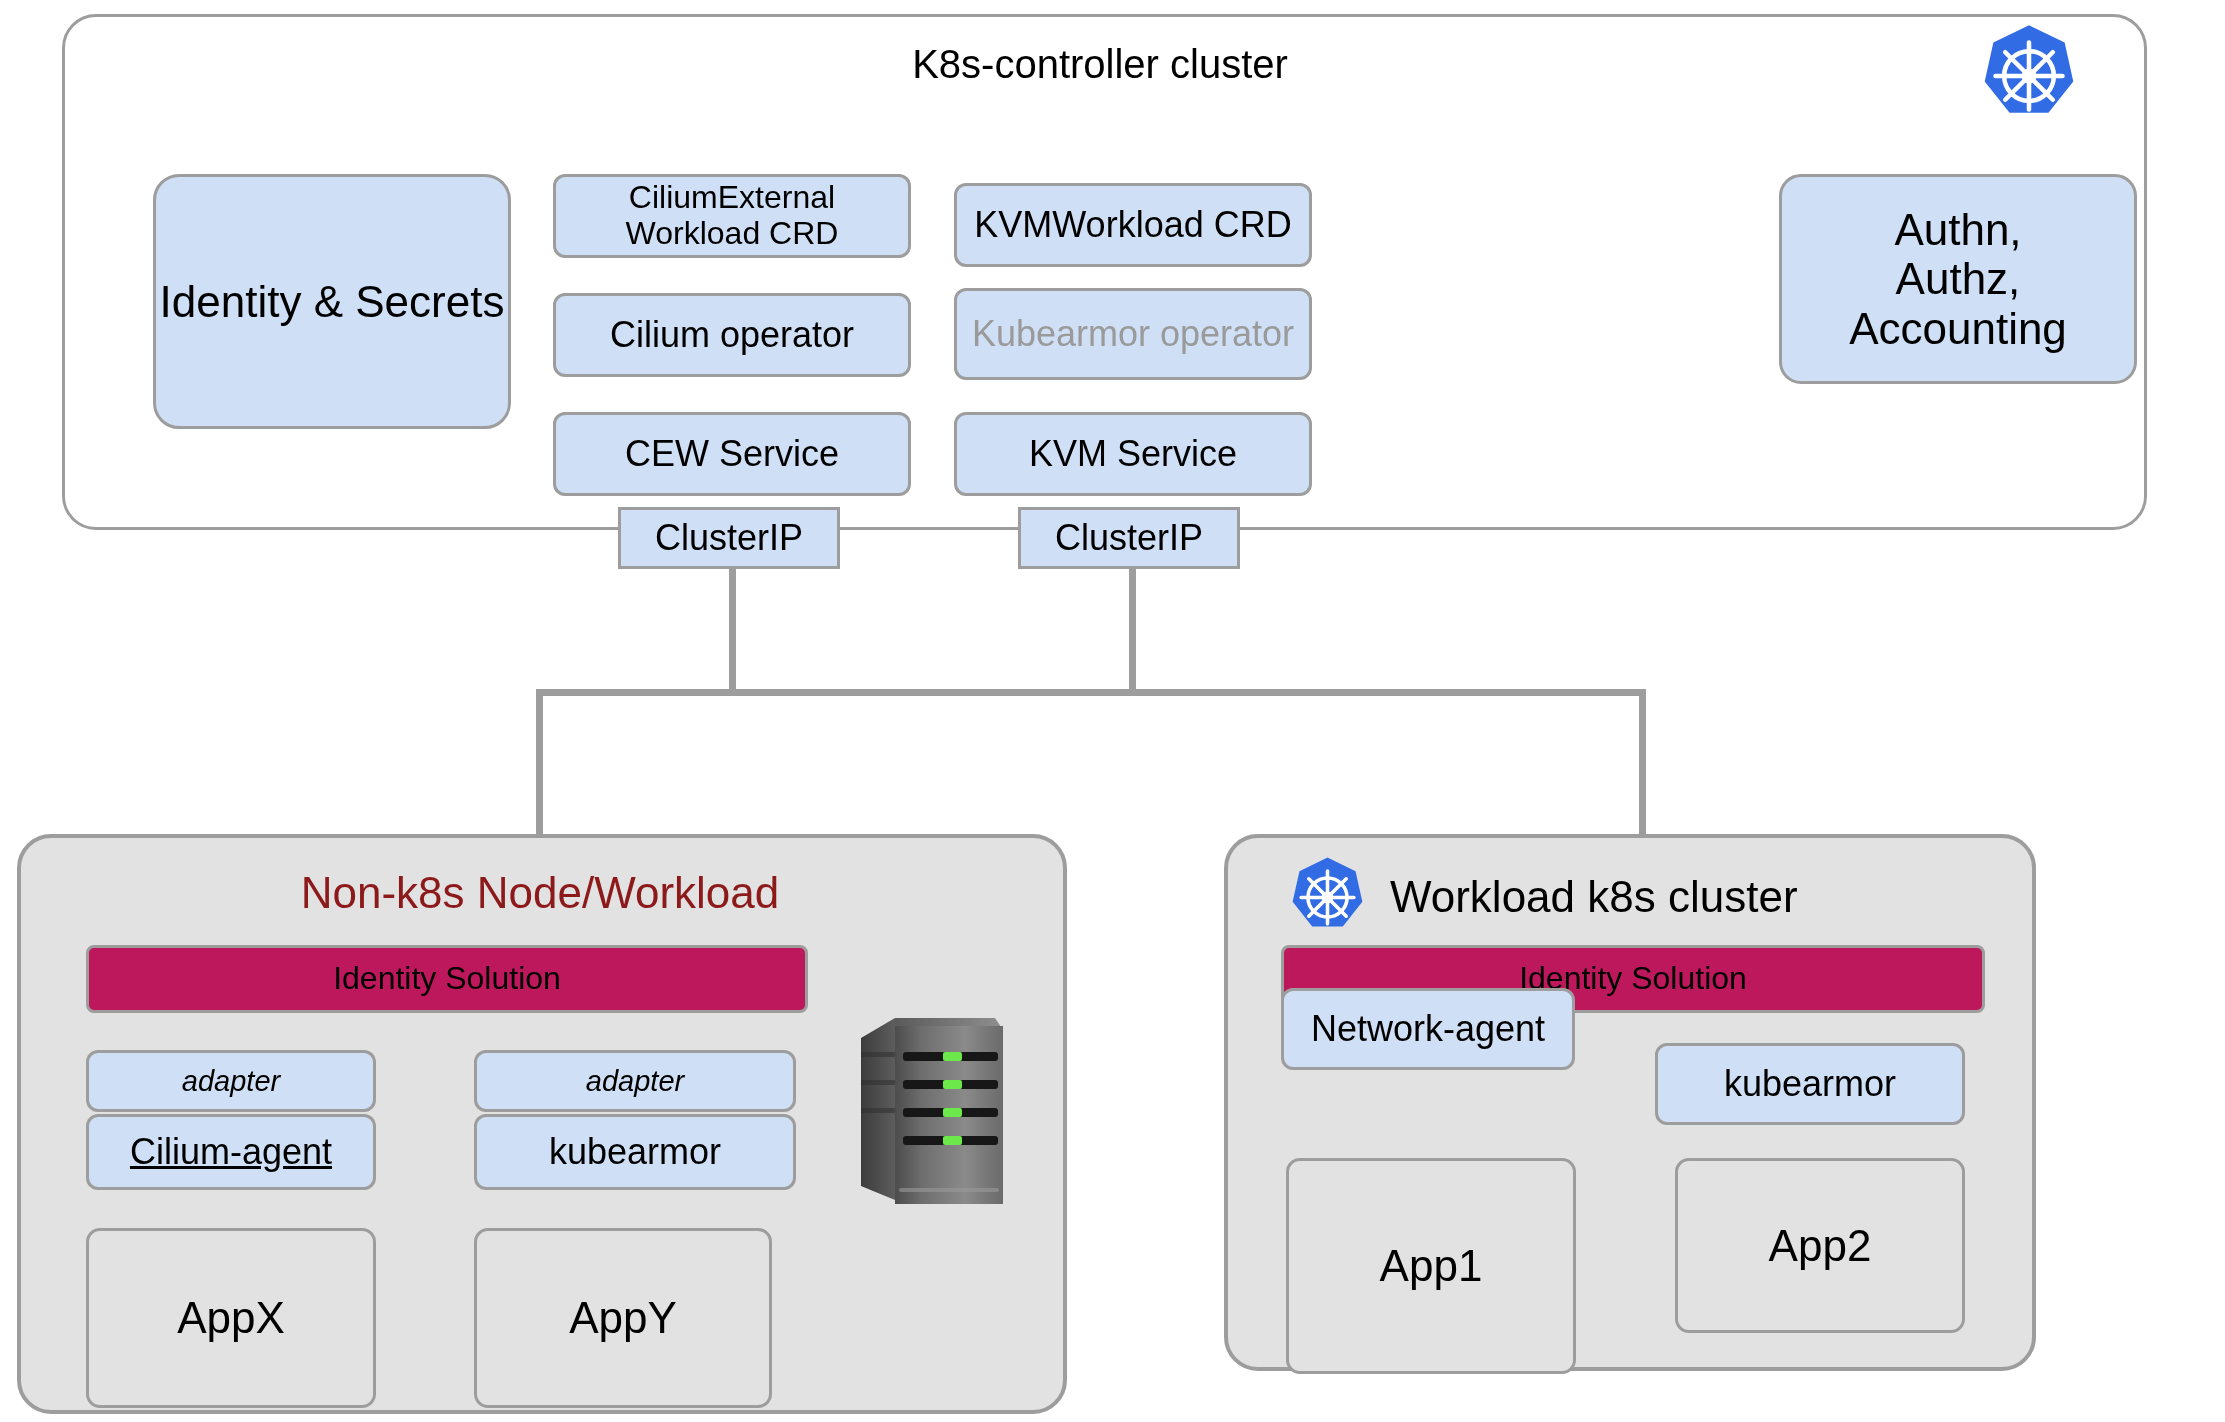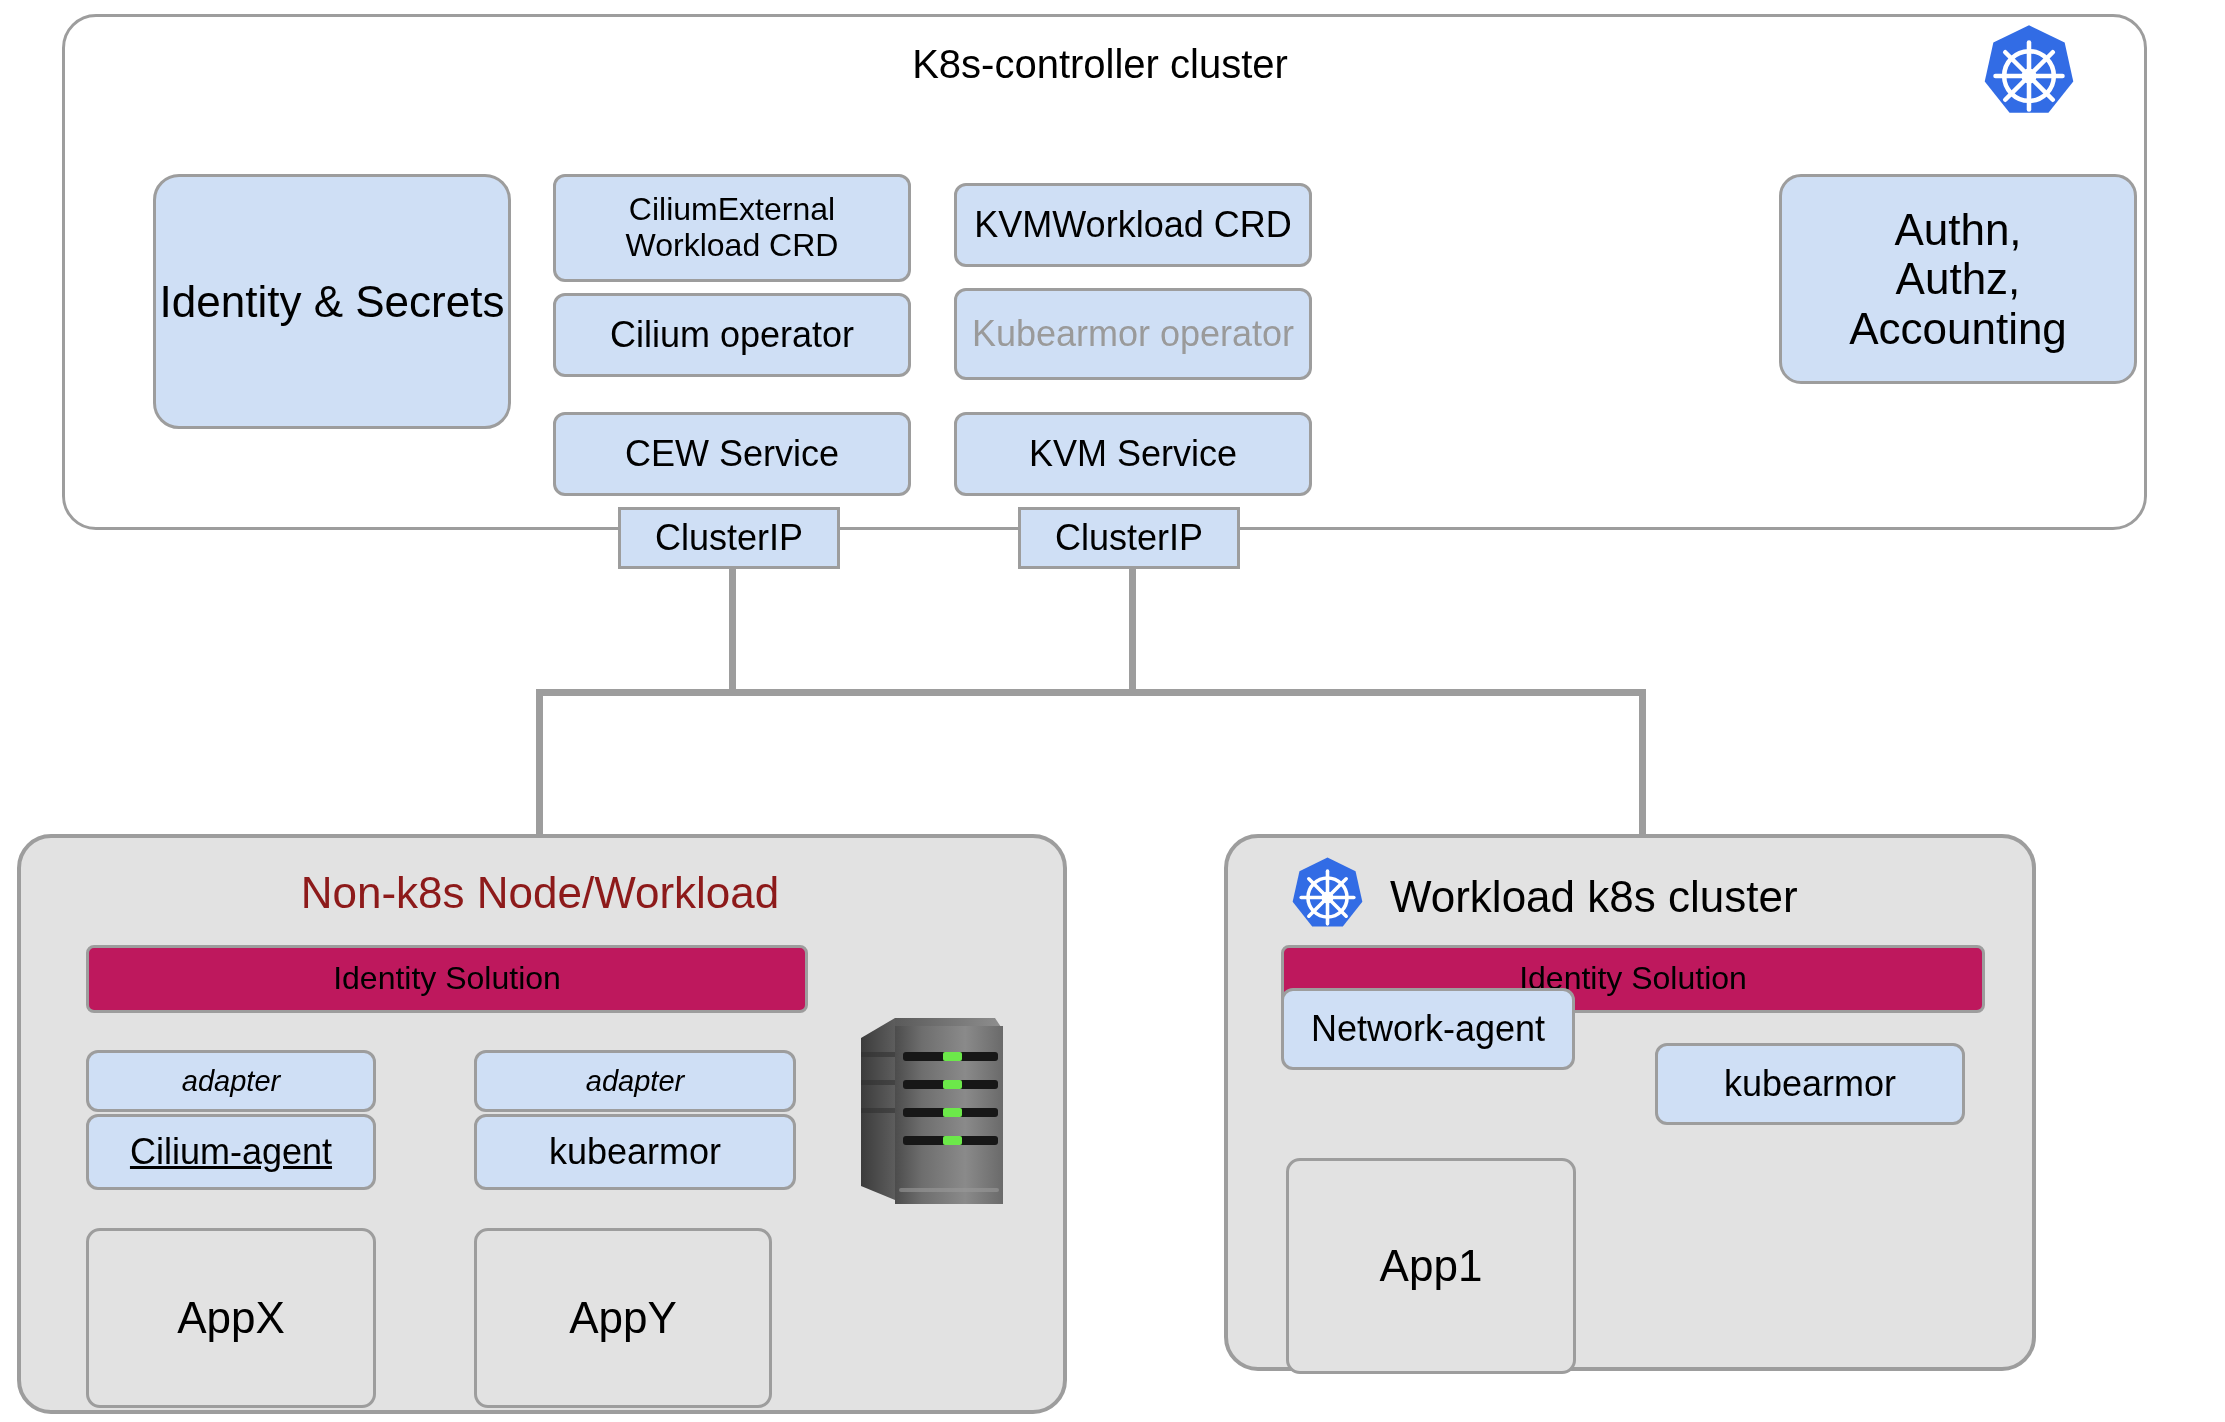--- a/index.html
+++ b/index.html
@@ -77,21 +77,21 @@
         <line x1="50" y1="50" x2="28" y2="72"></line>
         <line x1="50" y1="50" x2="19" y2="50"></line>
         <line x1="50" y1="50" x2="28" y2="28"></line>
       </g>
       <circle cx="50" cy="50" r="7" fill="#ffffff"></circle>
     </svg>
   </div>
 
   <div class="box blue t-big" style="left:153px;top:174px;width:358px;height:255px;border-radius:26px;">Identity &amp; Secrets</div>
 
-  <div class="box blue t-small" style="left:553px;top:174px;width:358px;height:108px;padding:0 14px;">CiliumExternal Workload CRD</div>
+  <div class="box blue t-small" style="left:553px;top:174px;width:358px;height:84px;padding:0 14px;">CiliumExternal Workload CRD</div>
   <div class="box blue t-med" style="left:553px;top:293px;width:358px;height:84px;">Cilium operator</div>
   <div class="box blue t-med" style="left:553px;top:412px;width:358px;height:84px;">CEW Service</div>
 
   <div class="box blue t-med" style="left:954px;top:183px;width:358px;height:84px;">KVMWorkload CRD</div>
   <div class="box blue t-med muted" style="left:954px;top:288px;width:358px;height:92px;padding:4px 14px;">Kubearmor operator</div>
   <div class="box blue t-med" style="left:954px;top:412px;width:358px;height:84px;">KVM Service</div>
 
 
   <div class="box blue t-big" style="left:1779px;top:174px;width:358px;height:210px;border-radius:22px;
               white-space:pre-line;">Authn,
@@ -183,14 +183,15 @@
   </div>
 
   <div class="box t-big" style="left:1390px;top:870px;width:560px;height:54px;justify-content:flex-start;">Workload k8s cluster</div>
 
   <div class="box peach t-small" style="left:1281px;top:945px;width:704px;height:68px;">Identity Solution</div>
 
   <div class="box blue t-med" style="left:1281px;top:988px;width:294px;height:82px;">Network-agent</div>
   <div class="box blue t-med" style="left:1655px;top:1043px;width:310px;height:82px;">kubearmor</div>
 
   <div class="box gray-box t-big" style="left:1286px;top:1158px;width:290px;height:216px;">App1</div>
+  <div class="box gray-box t-big" style="left:1675px;top:1158px;width:290px;height:175px;">App2</div>
 
 </div>
 
 </body></html>

